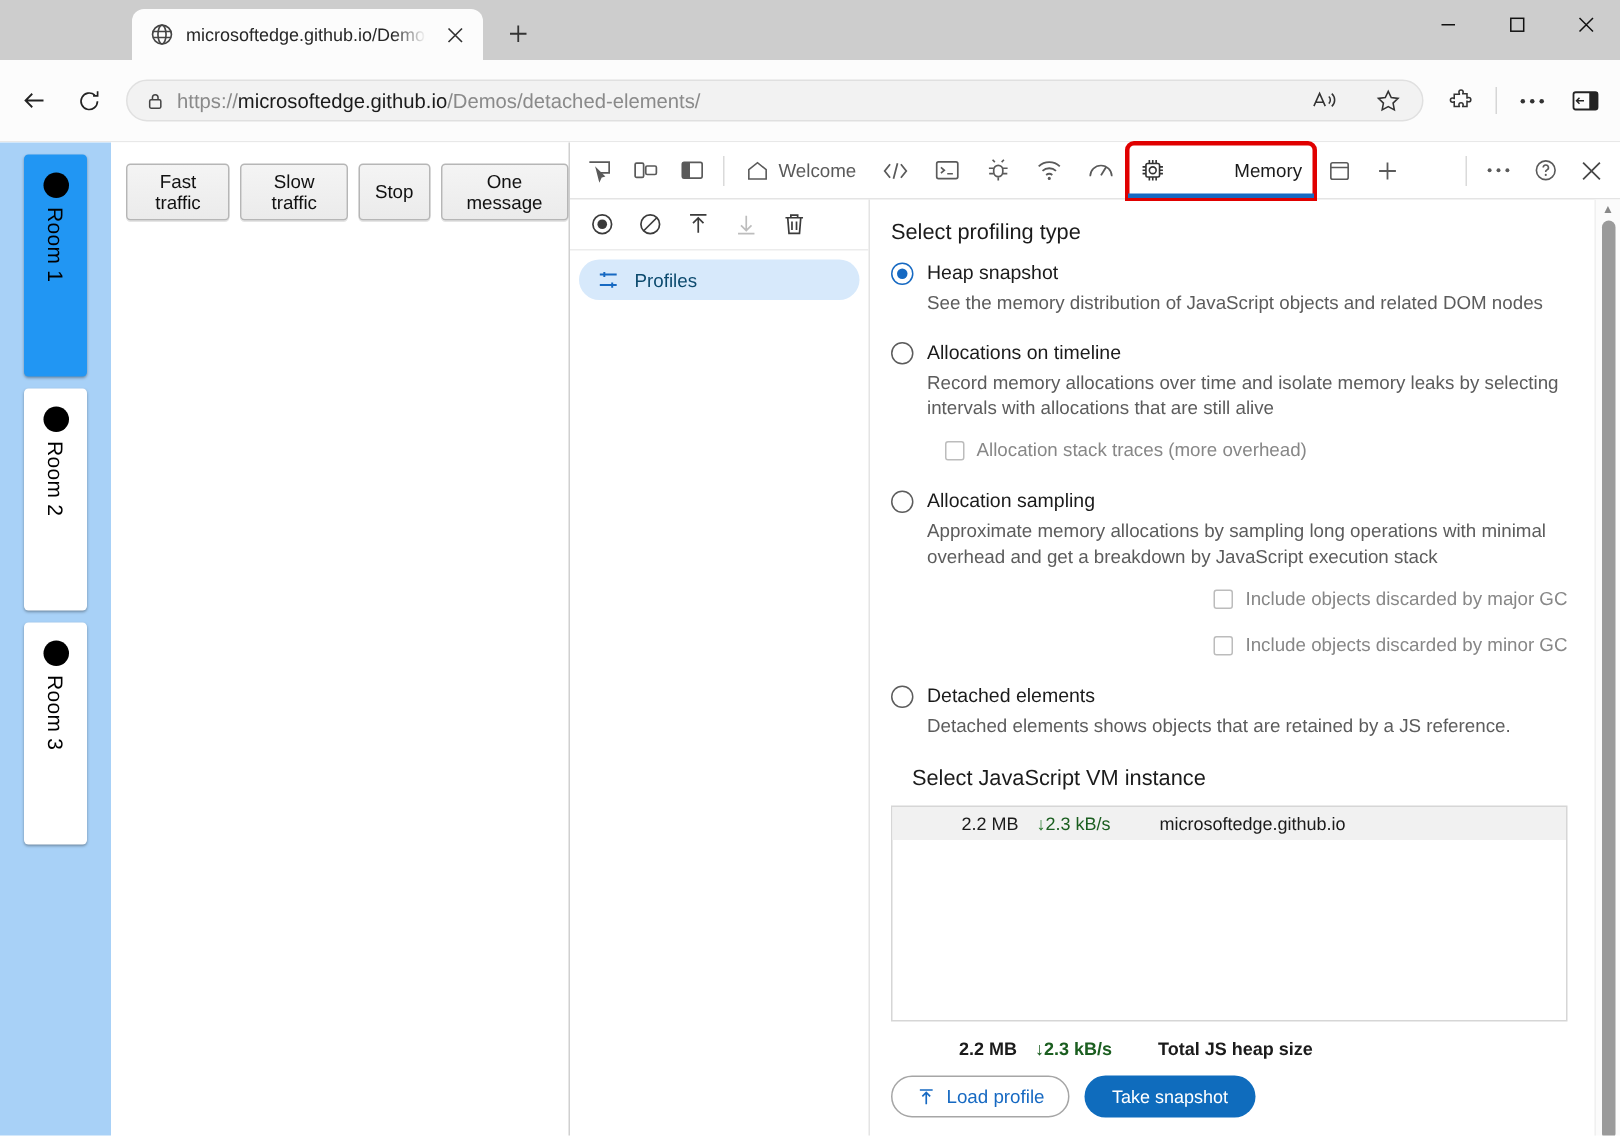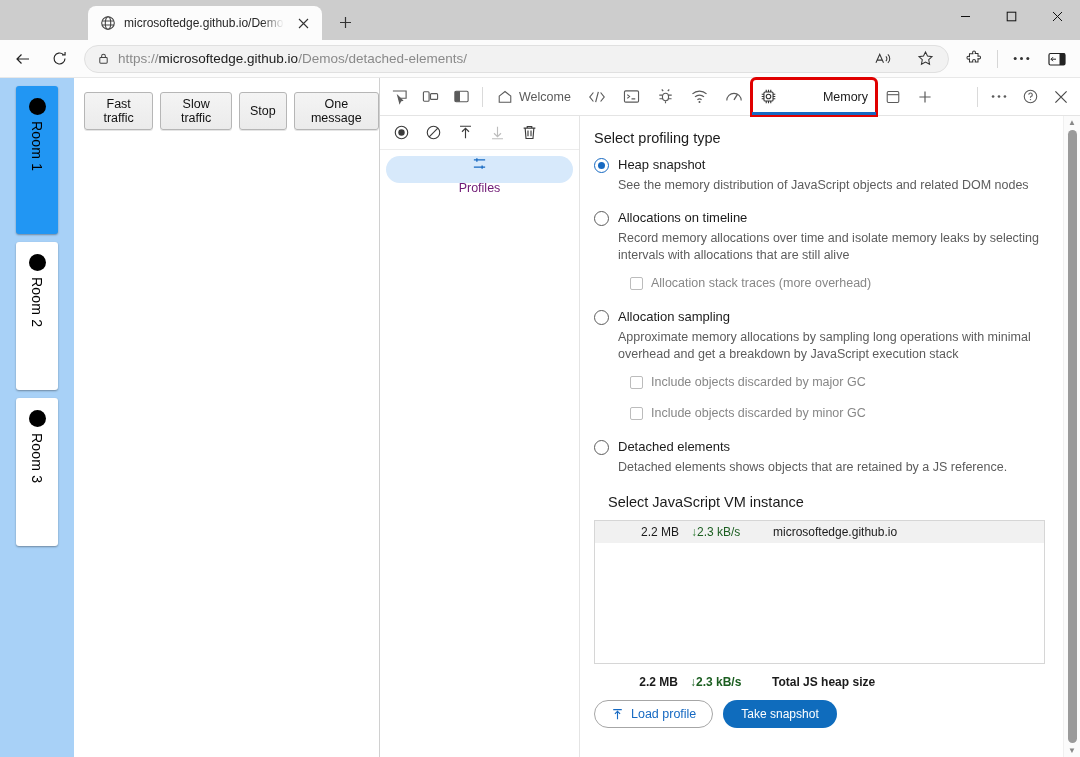--- a/index.html
+++ b/index.html
@@ -32,21 +32,21 @@
   }
   .tab-close { width: 22px; height: 22px; display:flex; align-items:center; justify-content:center; border-radius:4px; }
   .newtab {
     width: 34px; height: 34px; margin-left: 6px; margin-bottom: 1px;
     display: flex; align-items: center; justify-content: center; border-radius: 5px;
   }
   .wincontrols { position: absolute; right: 0; top: 0; display: flex; height: 32px; }
   .wc { width: 46px; height: 32px; display: flex; align-items: center; justify-content: center; }
 
   .toolbar {
-    height: 38px; background: #fcfcfc; display: flex; align-items: center;
+    height: 55px; background: #fcfcfc; display: flex; align-items: center;
     padding: 0 6px; gap: 2px; border-bottom: 1px solid #e8e8e8;
   }
   .tb-btn { width: 34px; height: 30px; display:flex; align-items:center; justify-content:center; border-radius:5px; }
   .omnibox {
     flex: 1; height: 28px; background: #f2f2f2; border: 1px solid #e0e0e0;
     border-radius: 14px; display: flex; align-items: center; padding: 0 6px 0 12px;
     margin: 0 6px; gap: 8px;
   }
   .omni-url { flex: 1; font-size: 13.5px; color: #8a8a8a; white-space: nowrap; overflow: hidden; }
   .omni-url b { color: #1b1b1b; font-weight: 400; }
@@ -106,21 +106,21 @@
   .dt-main { flex: 1; display: flex; min-height: 0; }
   .dt-left { width: 200px; border-right: 1px solid #e4e4e4; display: flex; flex-direction: column; }
   .dt-actionbar { height: 34px; display: flex; align-items: center; gap: 2px; padding: 0 6px; border-bottom: 1px solid #ececec; }
   .dt-act { width: 30px; height: 26px; display:flex; align-items:center; justify-content:center; color:#3b3b3b; }
   .dt-act.disabled { color: #bdbdbd; }
   .dt-tree { padding: 6px 6px 0 6px; }
   .dt-treeitem {
     height: 27px; display: flex; align-items: center; gap: 10px; padding: 0 12px;
     border-radius: 14px; font-size: 12.5px; color: #1b1b1b;
   }
-  .dt-treeitem.selected { background: #d7e9fb; color: #701a75; flex-direction: column; }
+  .dt-treeitem.selected { background: #d7e9fb; color: #0c4a6e; }
 
   .dt-right { flex: 1; display: flex; min-width: 0; }
   .dt-panel { flex: 1; padding: 14px 18px 0 14px; overflow: hidden; position: relative; }
   .dt-scrollbar {
     width: 17px; background: #fbfbfb; border-left: 1px solid #f0f0f0;
     display: flex; flex-direction: column; align-items: center; justify-content: space-between;
     padding: 2px 0;
   }
   .sb-arrow { font-size: 8px; color: #888; }
   .sb-thumb { flex:1; width: 9px; background: #9a9a9a; border-radius: 5px; margin: 3px 0; }
@@ -135,21 +135,21 @@
     flex: 0 0 15px; margin-top: 2px; background: #fff;
   }
   .radio.checked { border: 1.6px solid #1669c2; position: relative; }
   .radio.checked::after {
     content:""; position:absolute; left:3px; top:3px; width:7px; height:7px;
     border-radius:50%; background:#1669c2;
   }
   .opt-label { font-size: 13px; color: #1b1b1b; line-height: 18px; }
   .opt-desc { font-size: 12.5px; color: #5c5c5c; line-height: 17.5px; margin: 3px 0 0 24px; max-width: 430px; }
   .sub { display: flex; align-items: flex-start; gap: 8px; margin: 10px 0 0 36px; }
-  .sub.indent2 { margin-left: 36px; }
+  .sub.indent2 { margin-left: 36px; justify-content: flex-end; }
   .cbox { width: 13px; height: 13px; border: 1.4px solid #bcbcbc; border-radius: 2px; flex:0 0 13px; margin-top: 2px; background:#fff; }
   .sub-label { font-size: 12.5px; color: #878787; line-height: 17px; }
 
   .vmlist {
     border: 1px solid #d6d6d6; height: 144px; margin-top: 2px; background: #fff;
   }
   .vmrow {
     height: 22px; display: flex; align-items: center; background: #f1f1f1;
     font-size: 12px; color: #1b1b1b; padding-left: 26px; gap: 0;
   }

